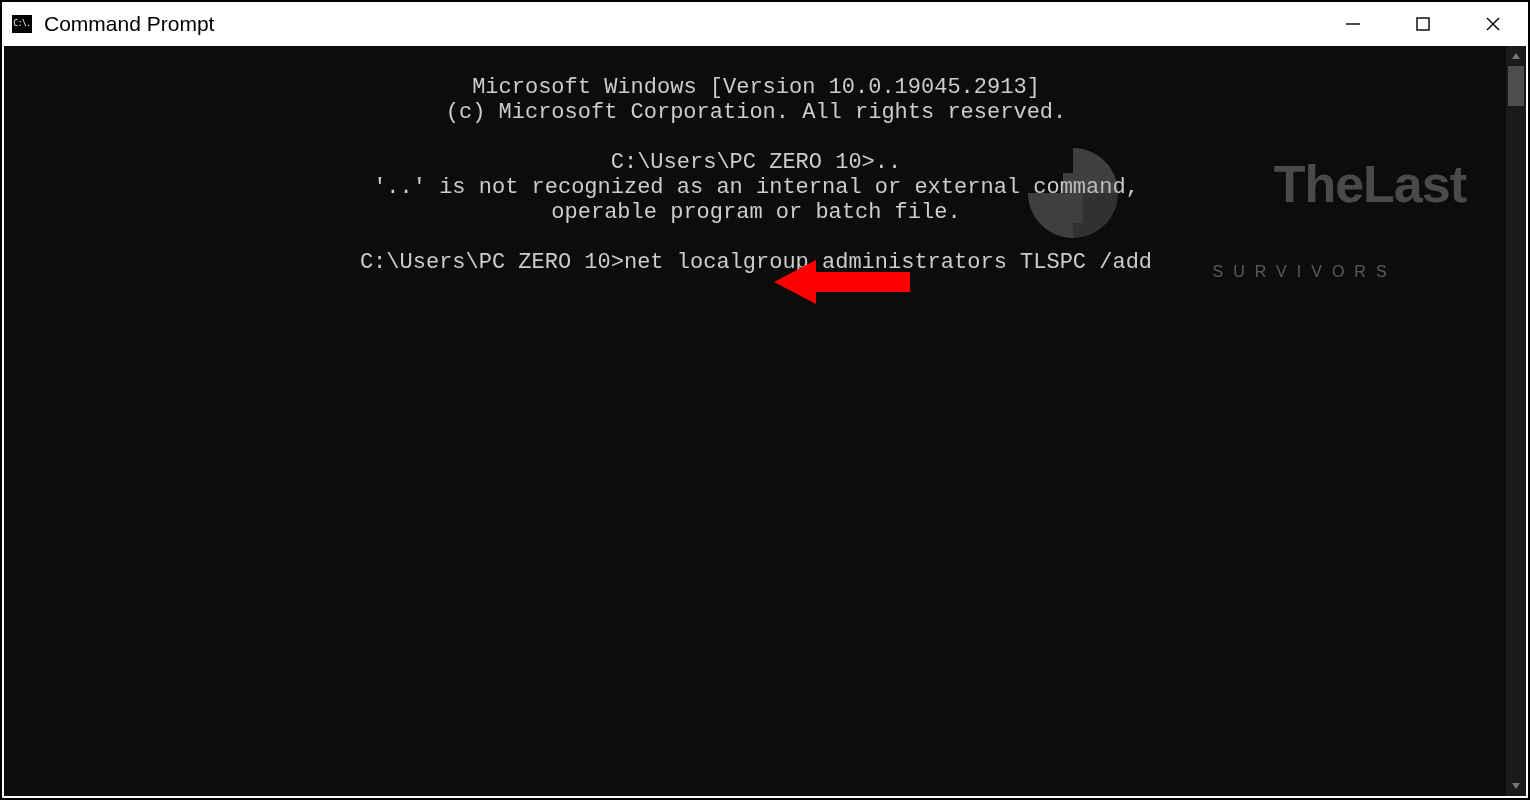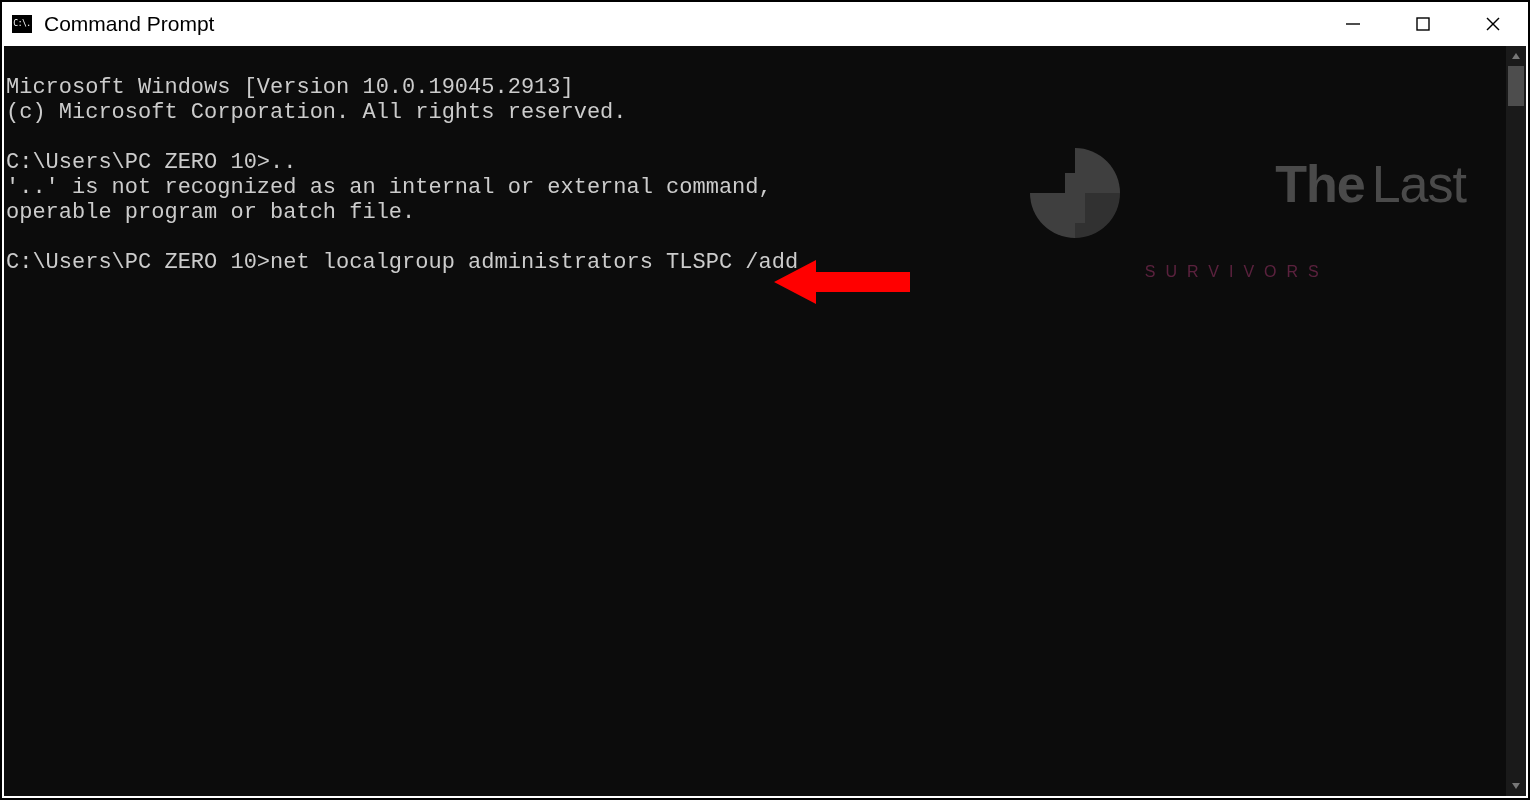--- a/index.html
+++ b/index.html
@@ -54,20 +54,21 @@
       cursor: pointer;
     }
     .win-btn svg { display: block; }
     .client {
       position: absolute;
       top: 44px;
       left: 2px;
       right: 2px;
       bottom: 2px;
       display: flex;
+      text-align: center;
     }
     .terminal {
       flex: 1;
       background: #0c0c0c;
       color: #cccccc;
       font-family: Consolas, "Courier New", monospace;
       font-size: 22px;
       line-height: 25px;
       padding: 4px 0 0 2px;
       white-space: pre;
@@ -117,26 +118,26 @@
       flex-direction: column;
       line-height: 1;
     }
     .wm-line1 {
       font-family: Arial, sans-serif;
       font-weight: 700;
       font-size: 52px;
       color: #bdbdbd;
       letter-spacing: -1px;
     }
-    .wm-line1 .light { font-weight: 400; color:#bdbdbd;margin-left:7px; }
+    .wm-line1 .light { font-weight: 700; color:#bdbdbd; }
     .wm-line2 {
       font-family: Arial, sans-serif;
       font-size: 16px;
       letter-spacing: 10px;
-      color: #ec4899;
+      color: #e5e5e5;
       margin-top: 2px;
       padding-left: 4px;
     }
     .annotation-arrow {
       position: absolute;
       top: 208px;
       left: 770px;
       pointer-events: none;
     }
   </style>

